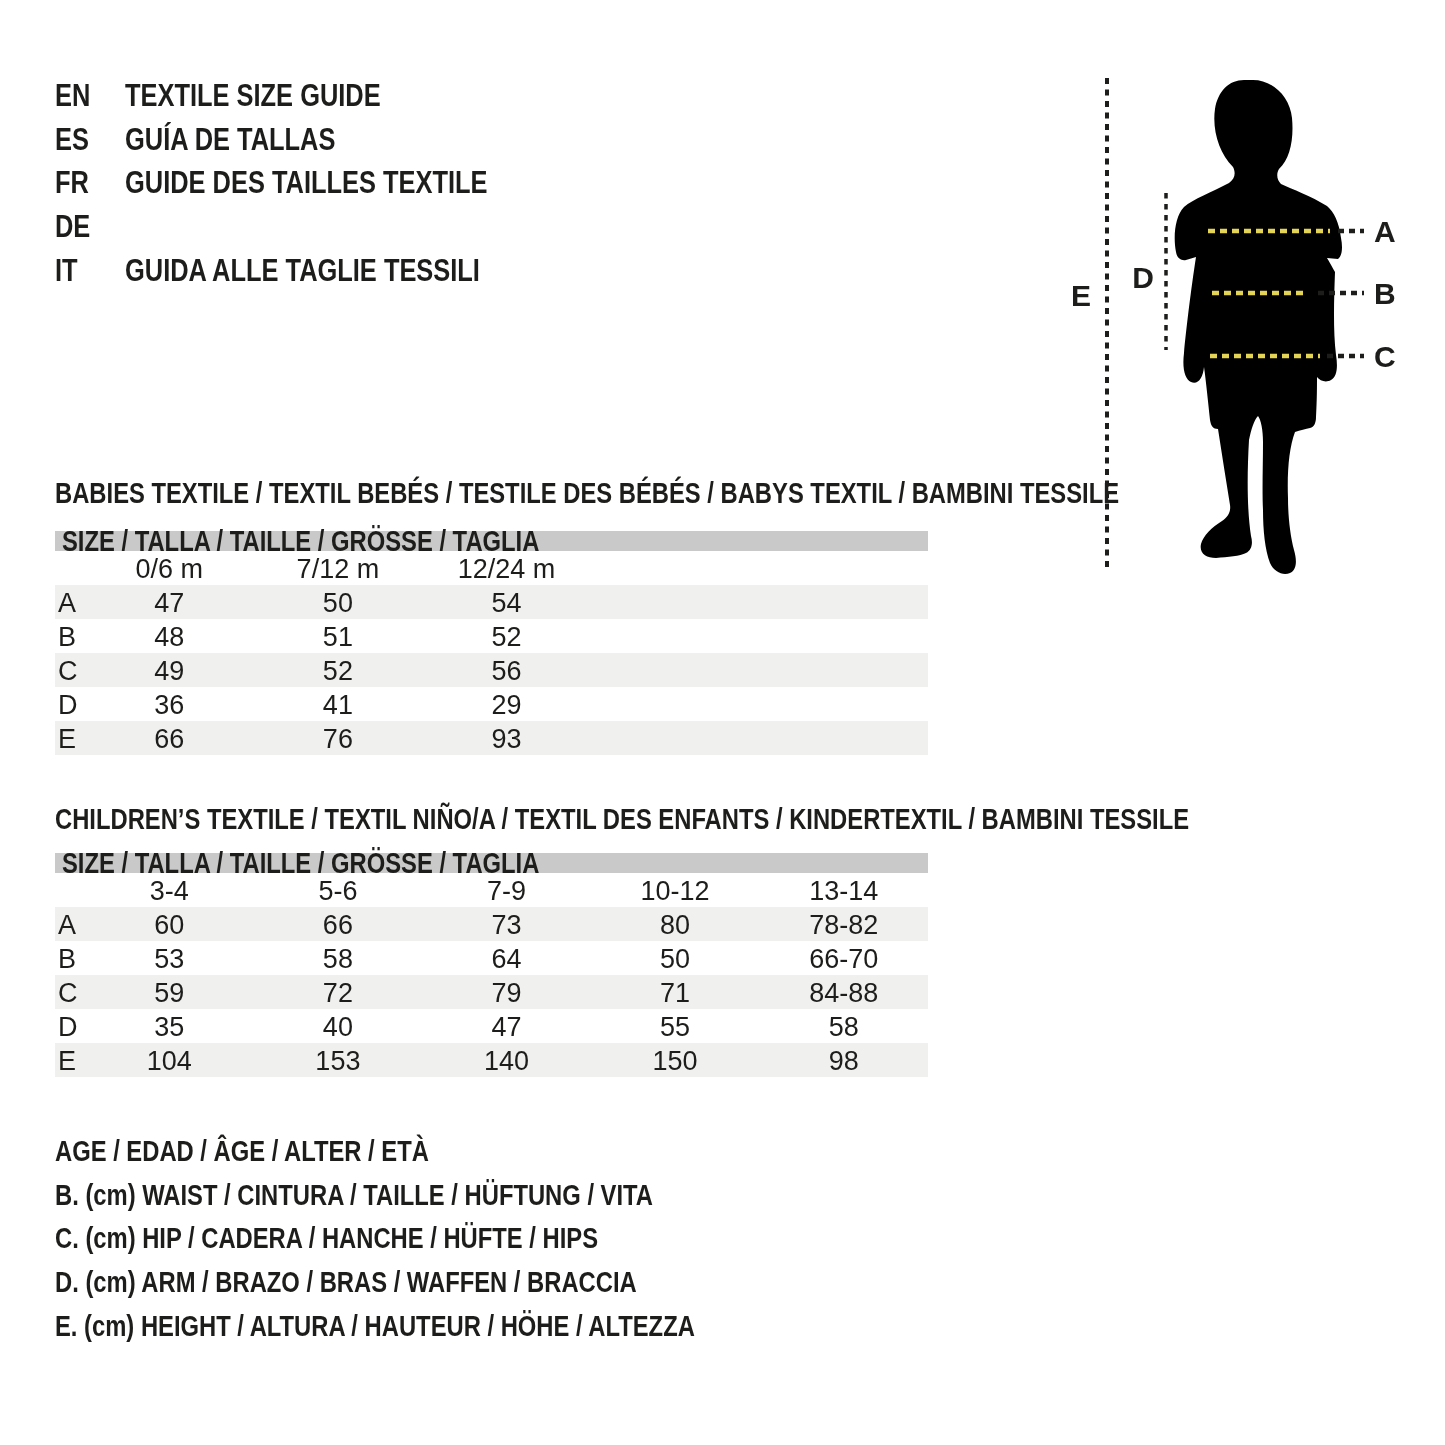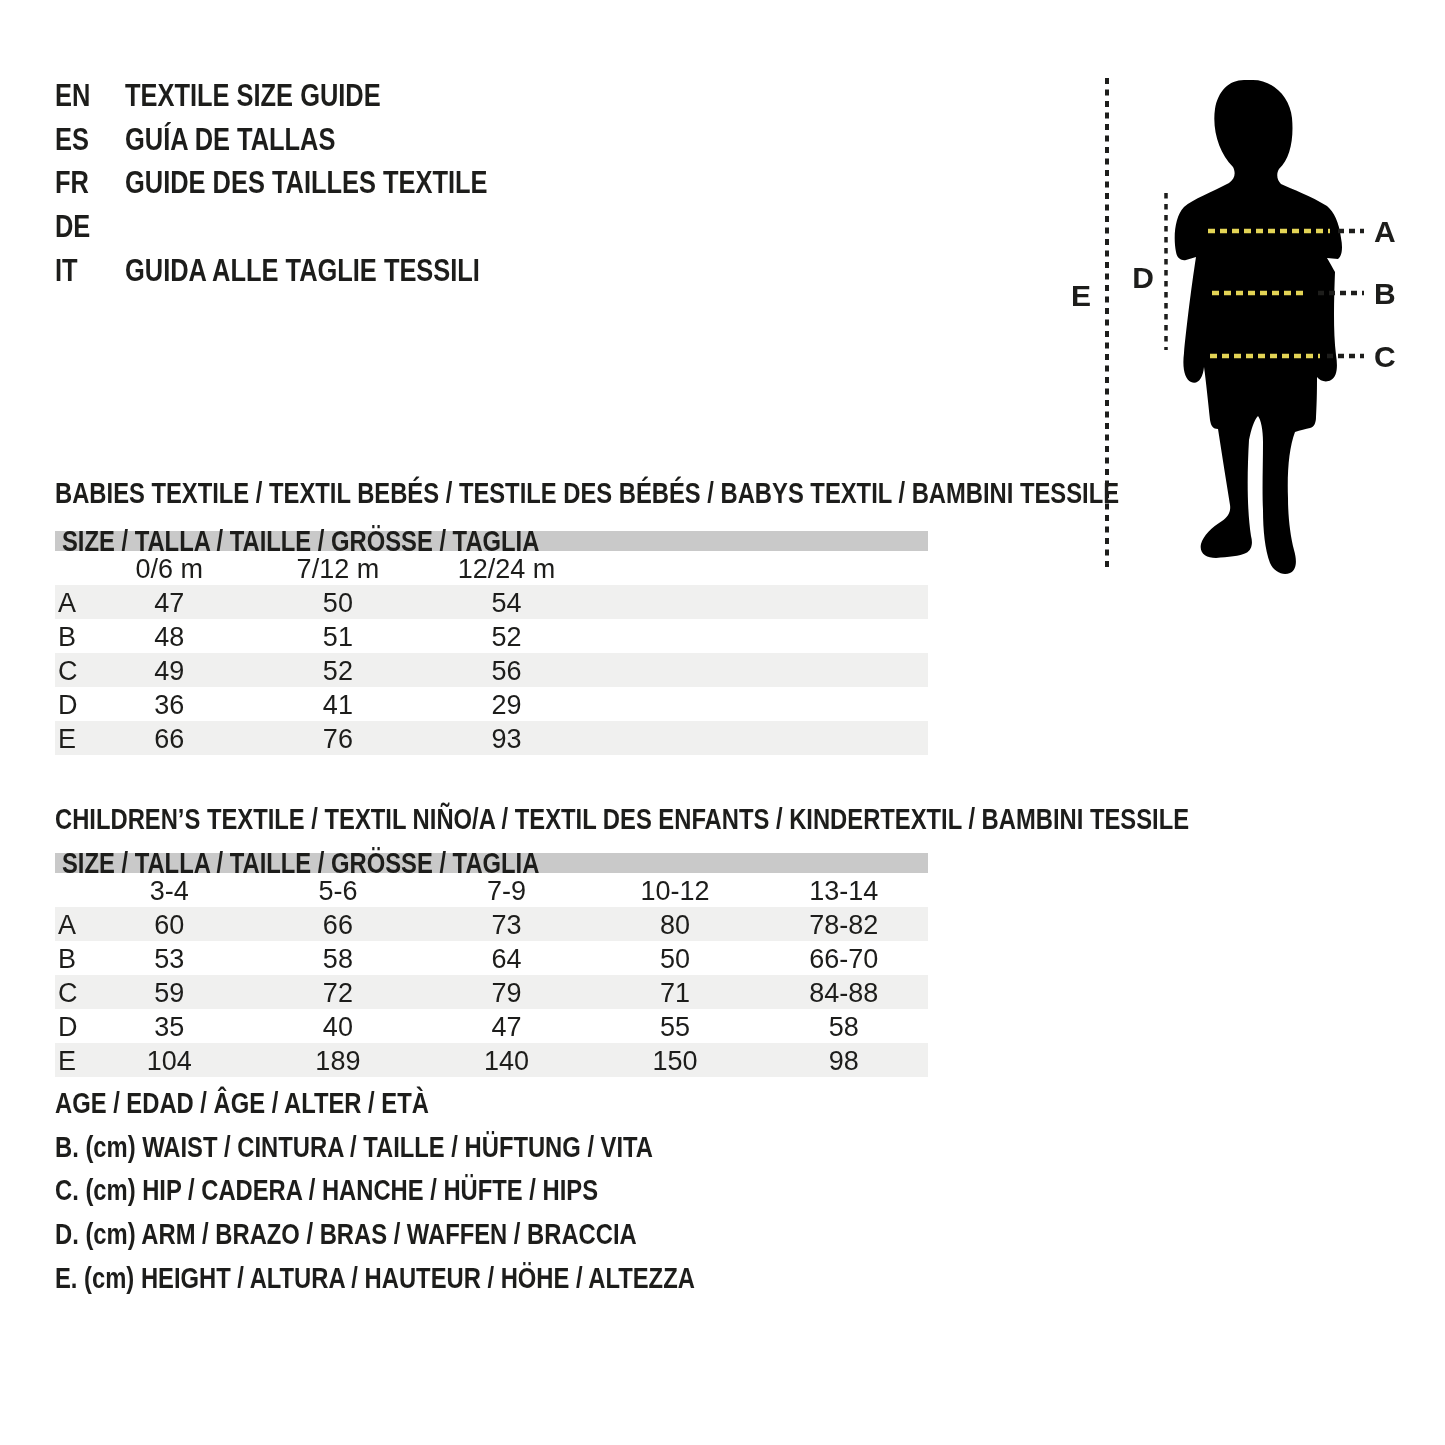--- a/index.html
+++ b/index.html
@@ -36,21 +36,21 @@
     display:flex; align-items:center; padding-left:7px;
     font-size:29px; font-weight:700;
   }
   .trow { display:flex; height:34px; align-items:flex-end; }
   .trow.gray { background:#f0f0ef; }
   .cell-letter { width:30px; padding-left:3px; font-size:27px; }
   .cell { width:168.6px; text-align:center; font-size:27px; }
   .cols-head .cell { font-size:27px; }
 
   
-  .legend { position:absolute; left:55px; top:1082px; }
+  .legend { position:absolute; left:55px; top:1130px; }
   .legend-line { height:43.6px; display:flex; align-items:center; font-size:29px; font-weight:700; white-space:nowrap; }
 
   svg text { font-family:"Liberation Sans", sans-serif; }
 </style>
 </head>
 <body>
 
 <div class="lang-header">
   <div class="lang-row">
     <div class="lang-code"><span class="cx">EN</span></div>
@@ -244,21 +244,21 @@
     <div class="cell-letter">D</div>
     <div class="cell">35</div>
     <div class="cell">40</div>
     <div class="cell">47</div>
     <div class="cell">55</div>
     <div class="cell">58</div>
   </div>
   <div class="trow gray">
     <div class="cell-letter">E</div>
     <div class="cell">104</div>
-    <div class="cell">189</div>
+    <div class="cell">153</div>
     <div class="cell">140</div>
     <div class="cell">150</div>
     <div class="cell">98</div>
   </div>
 </div>
 
 <div class="legend">
   <div class="legend-line">
       <span class="cx">AGE / EDAD / ÂGE / ALTER / ETÀ</span>
     </div>

